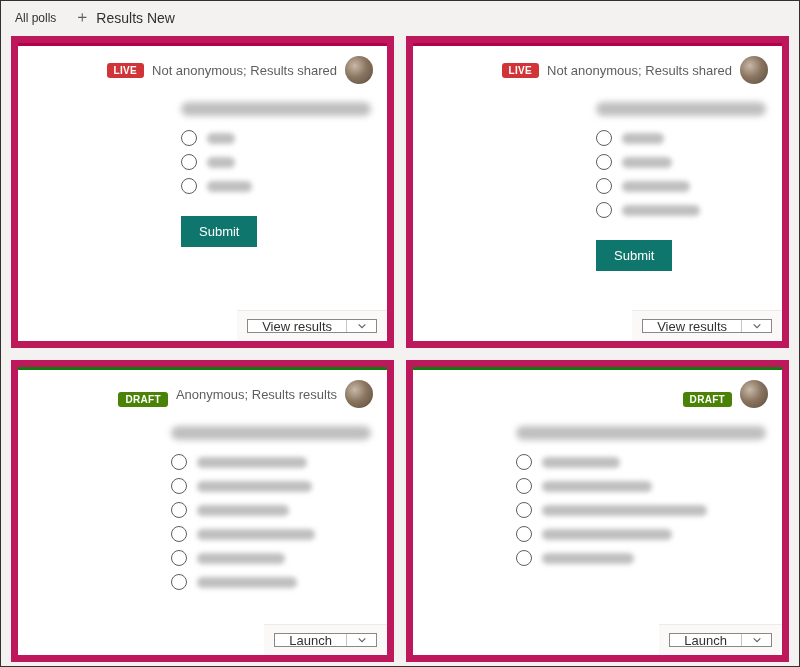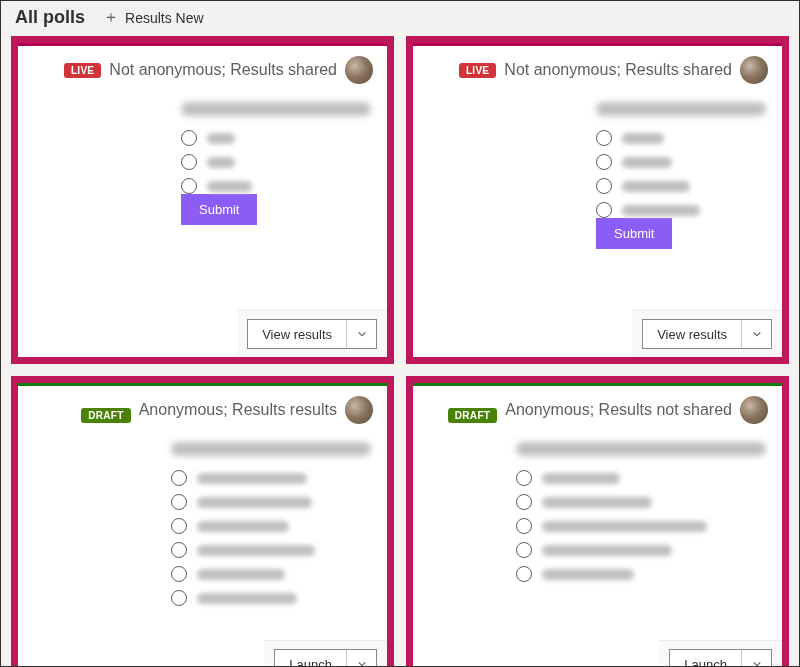--- a/index.html
+++ b/index.html
@@ -12,23 +12,23 @@
       border: 1px solid #323130;
     }
     .header {
       display: flex;
       align-items: center;
       padding: 6px 14px 8px;
       gap: 18px;
       background: #f3f2f1;
     }
     .header-title {
-      font-size: 18px;
+      font-size: 12px;
       color: #323130;
-      font-weight: 700;
+      font-weight: 400;
     }
     .create-new {
       display: flex;
       align-items: center;
       gap: 6px;
       cursor: pointer;
       font-size: 14px;
       color: #323130;
     }
     .plus-icon {
@@ -66,21 +66,21 @@
       font-size: 10px;
       font-weight: 700;
       padding: 2px 7px;
       border-radius: 3px;
       color: #fff;
       letter-spacing: 0.3px;
     }
     .badge-live { background: #d13438; }
     .badge-draft { background: #498205; margin-top: 11px; }
     .meta-text {
-      font-size: 16px;
+      font-size: 13px;
       color: #605e5c;
     }
     .avatar {
       width: 28px;
       height: 28px;
       border-radius: 50%;
       margin-left: auto;
       background: radial-gradient(circle at 35% 35%, #c9b8a8 0%, #8a7560 45%, #5a4a3b 100%);
       filter: blur(0.5px);
     }
@@ -112,40 +112,41 @@
       border-radius: 50%;
       flex-shrink: 0;
     }
     .option-blur {
       height: 11px;
       border-radius: 6px;
       background: #bfbfbf;
       filter: blur(2.5px);
     }
     .submit-btn {
-      background: #8b5cf6;
+      margin-top: 22px;
+      background: #0f766e;
       color: #fff;
       border: none;
       padding: 8px 18px;
       font-size: 13px;
       cursor: pointer;
       font-weight: 400;
     }
     .card-footer {
       border-top: 1px solid #edebe9;
       background: #faf9f8;
       padding: 8px 10px;
       display: flex;
       justify-content: flex-end;
     }
     .split-btn {
       display: flex;
       border: 1px solid #8a8886;
       background: #fff;
-      height: 30px;
+      height: 14px;
     }
     .split-main {
       padding: 0 14px;
       display: flex;
       align-items: center;
       font-size: 13px;
       color: #323130;
       cursor: pointer;
       border: none;
       background: transparent;
@@ -293,21 +294,20 @@
               <path d="M2 4 L6 8 L10 4" stroke="#605e5c" stroke-width="1.3" fill="none"></path>
             </svg>
           </button>
         </div>
       </div>
     </div>
     <div class="card card-draft">
       <div class="card-topbar draft-bar"></div>
       <div class="card-head">
         <span class="status-badge badge-draft">DRAFT</span>
-        <span class="meta-text">Anonymous; Results not shared</span>
         <div class="avatar"></div>
       </div>
       <div class="card-body">
         <div class="question-line" style="width: 250px;"></div>
         <div class="options">
           <div class="option-row">
             <div class="radio"></div>
             <div class="option-blur" style="width: 78px;"></div>
           </div>
           <div class="option-row">

